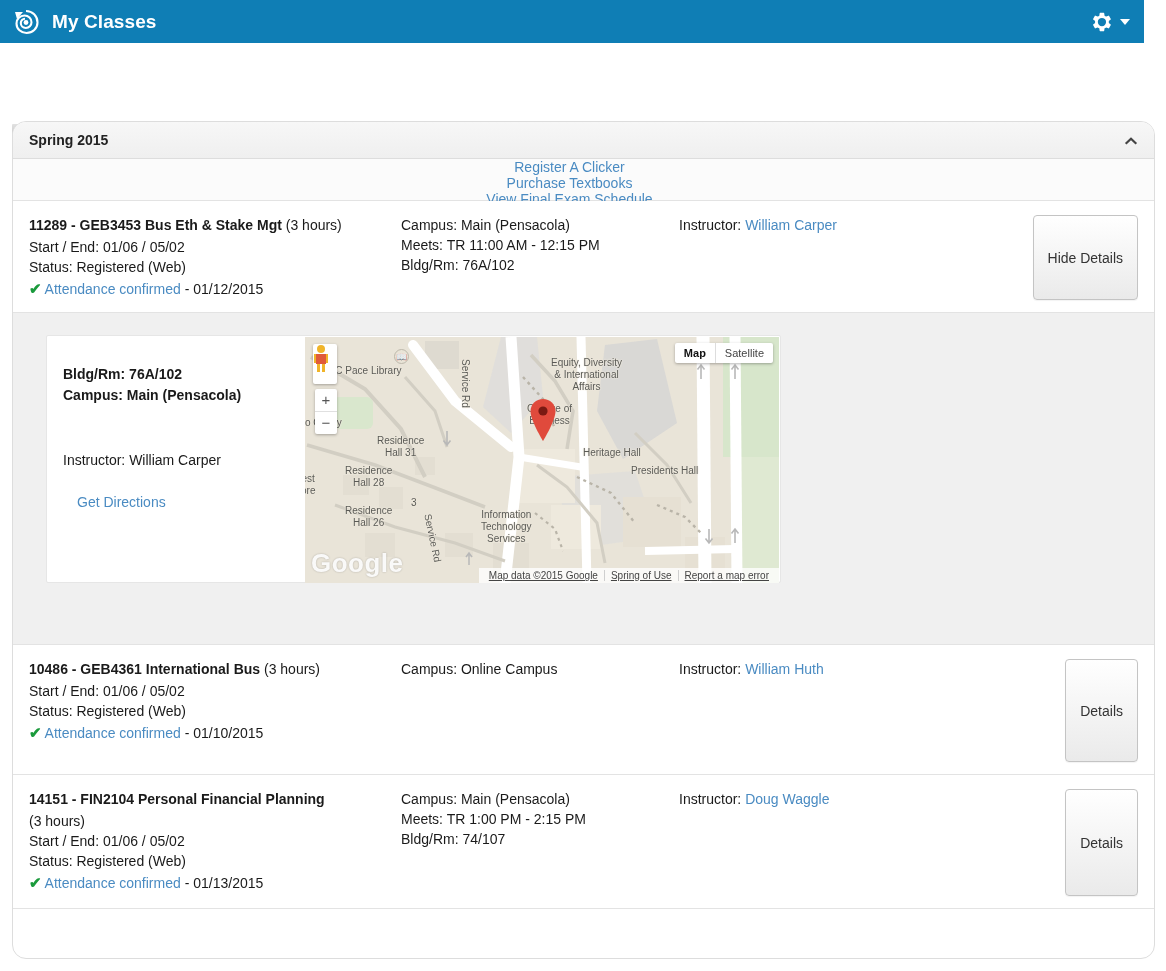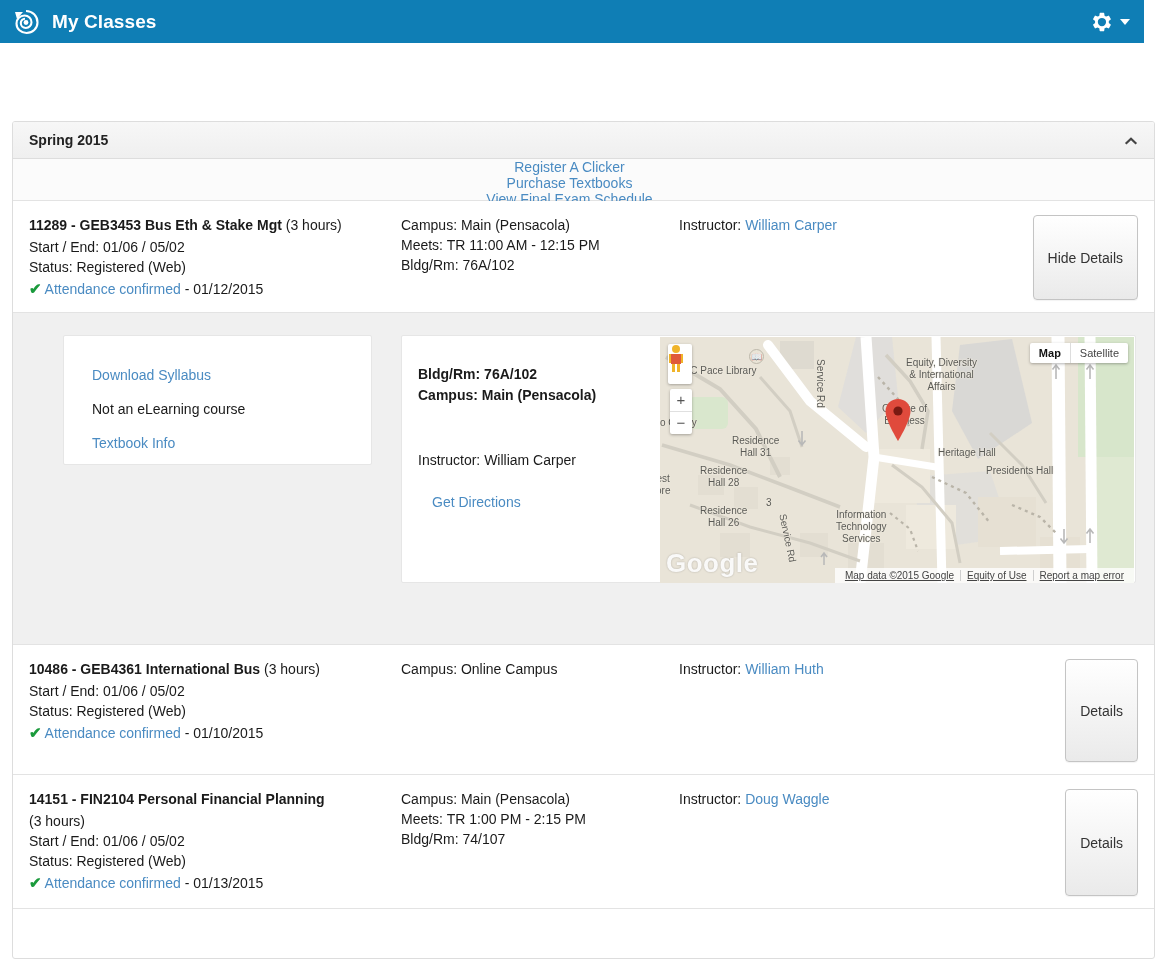--- a/index.html
+++ b/index.html
@@ -71,21 +71,21 @@
   }
   .icon-refresh { right: 40px; }
   .icon-print { right: 10px; }
 
   
   .card {
     position: absolute; left: 12px; top: 121px;
     width: 1143px; height: 838px;
     border: 1px solid #dddddd;
     background: #ffffff;
-    border-radius: 3px;
+    border-radius: 14px;
     overflow: hidden;
   }
   .card-head {
     height: 37px;
     background: linear-gradient(180deg,#f7f7f7,#efefef);
     border-bottom: 1px solid #dddddd;
     display: flex; align-items: center;
     padding: 0 16px;
     position: relative;
   }
@@ -369,29 +369,20 @@
         <span>Instructor: </span><a>William Carper</a>
       </div>
     </div>
     <div class="col-btn">
       <button class="btn">Hide Details</button>
     </div>
   </div>
 
   <div class="details-panel">
 
-    <div class="panel-card panel-left">
-      <div class="pl-row">
-        <a>Download Syllabus</a>
-      </div>
-      <div class="pl-row plain">Not an eLearning course</div>
-      <div class="pl-row">
-        <a>Textbook Info</a>
-      </div>
-    </div>
 
     <div class="panel-card panel-right">
       <div class="pr-info">
         <div class="bold">Bldg/Rm: 76A/102</div>
         <div class="bold">Campus: Main (Pensacola)</div>
         <div class="inst">Instructor: William Carper</div>
         <div class="dirs">
           <a>Get Directions</a>
         </div>
       </div>
@@ -500,21 +491,21 @@
           <svg width="32" height="46" viewBox="0 0 32 46">
             <path d="M16 2C9 2 3.5 7.4 3.5 14.2 3.5 23.5 16 44 16 44s12.5-20.5 12.5-29.8C28.5 7.4 23 2 16 2z" fill="#e04a3c"></path>
             <circle cx="16" cy="14" r="4.6" fill="#7a1a12"></circle>
           </svg>
         </div>
 
         <div class="gmark">Google</div>
 
         <div class="map-attr">
           <span>Map data ©2015 Google</span>
-          <span><a>Equity of Use</a></span>
+          <span><a>Spring of Use</a></span>
           <span><a>Report a map error</a></span>
         </div>
       </div>
     </div>
   </div>
 
   <div class="course-row" style="min-height:130px;">
     <div class="col-main">
       <div class="course-title">
         <b>10486 - GEB4361 International Bus</b><span class="hours"> (3 hours)</span>

